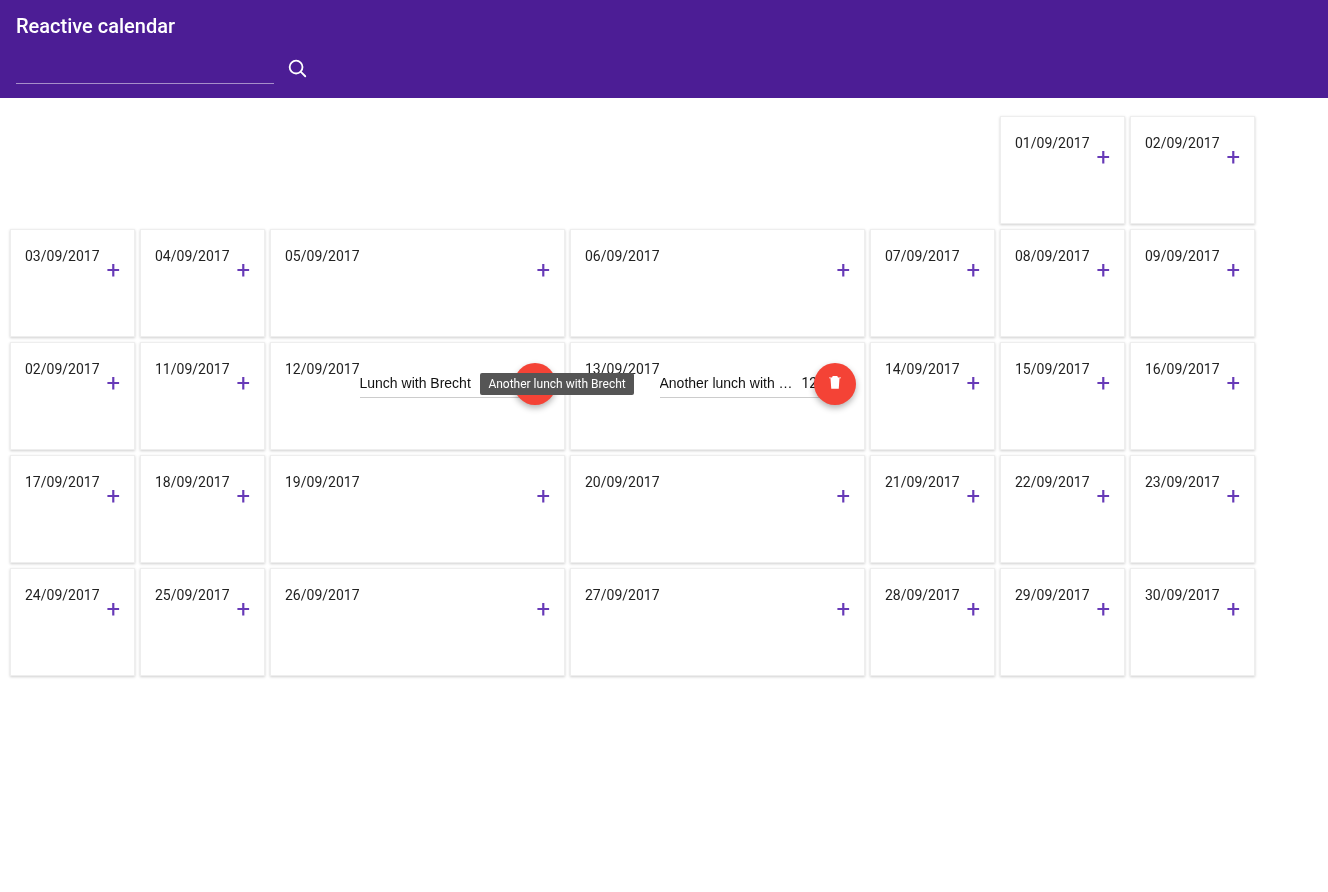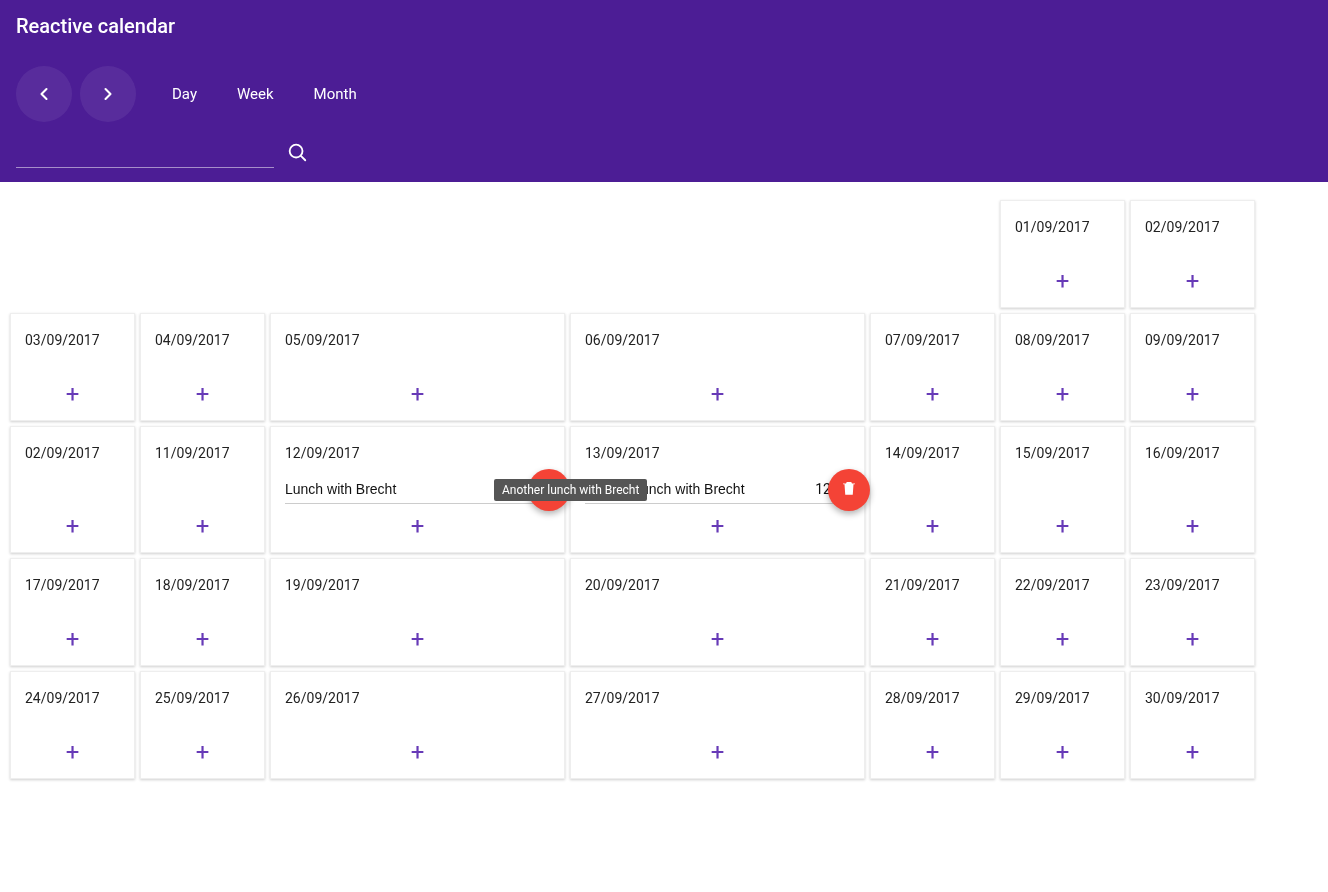--- a/index.html
+++ b/index.html
@@ -30,21 +30,21 @@
     grid-template-columns: 125px 125px 295px 295px 125px 125px 125px;
     gap: 5px;
     padding-bottom: 10px;
   }
   .cell-empty { background: transparent; }
   .cell {
     background: #fff;
     border: 1px solid #eee;
     box-shadow: 0 1px 3px rgba(0,0,0,0.12), 0 1px 2px rgba(0,0,0,0.08);
     padding: 18px 14px 14px 14px;
-    display: flex; flex-direction: column;
+    display: flex; 
     min-height: 108px;
     position: relative;
   }
   .cell-date { font-size: 14px; color: #222; margin-bottom: 6px; }
   .cell-spacer { flex: 1; }
   .add-row { display: flex; justify-content: center; margin-top: 10px; }
   .add-btn { color: #673ab7; font-size: 24px; line-height: 1; cursor: pointer; user-select: none; }
   .events { margin-top: 10px; }
   .event-row {
     display: flex; align-items: center; border-bottom: 1px solid #ccc;
@@ -73,37 +73,20 @@
     z-index: 20;
     top: 50%; transform: translateY(-50%);
     left: calc(100% - 56px);
   }
 </style>
 </head>
 <body>
 
 <div class="header">
   <div class="app-title">Reactive calendar</div>
-  <div class="toolbar-row">
-    <div class="nav-btn">
-      <svg viewBox="0 0 24 24" fill="none" stroke="currentColor" stroke-width="2.5" stroke-linecap="round" stroke-linejoin="round">
-          <polyline points="15 18 9 12 15 6"></polyline>
-        </svg>
-    </div>
-    <div class="nav-btn">
-      <svg viewBox="0 0 24 24" fill="none" stroke="currentColor" stroke-width="2.5" stroke-linecap="round" stroke-linejoin="round">
-          <polyline points="9 18 15 12 9 6"></polyline>
-        </svg>
-    </div>
-    <div class="view-tabs">
-      <div class="view-tab">Day</div>
-      <div class="view-tab">Week</div>
-      <div class="view-tab">Month</div>
-    </div>
-  </div>
   <div class="search-row">
     <input class="search-input" value="" style="">
     <span class="search-icon">
       <svg viewBox="0 0 24 24" fill="none" stroke="currentColor" stroke-width="2" stroke-linecap="round" stroke-linejoin="round">
           <circle cx="11" cy="11" r="7"></circle>
           <line x1="21" y1="21" x2="16.5" y2="16.5"></line>
         </svg>
     </span>
   </div>
 </div>

